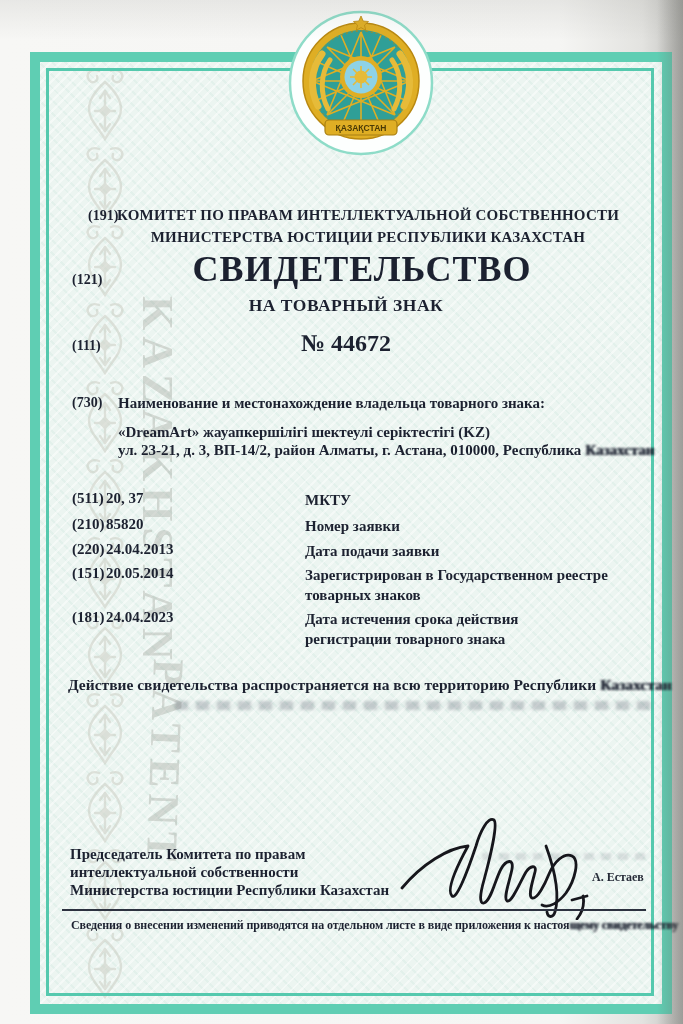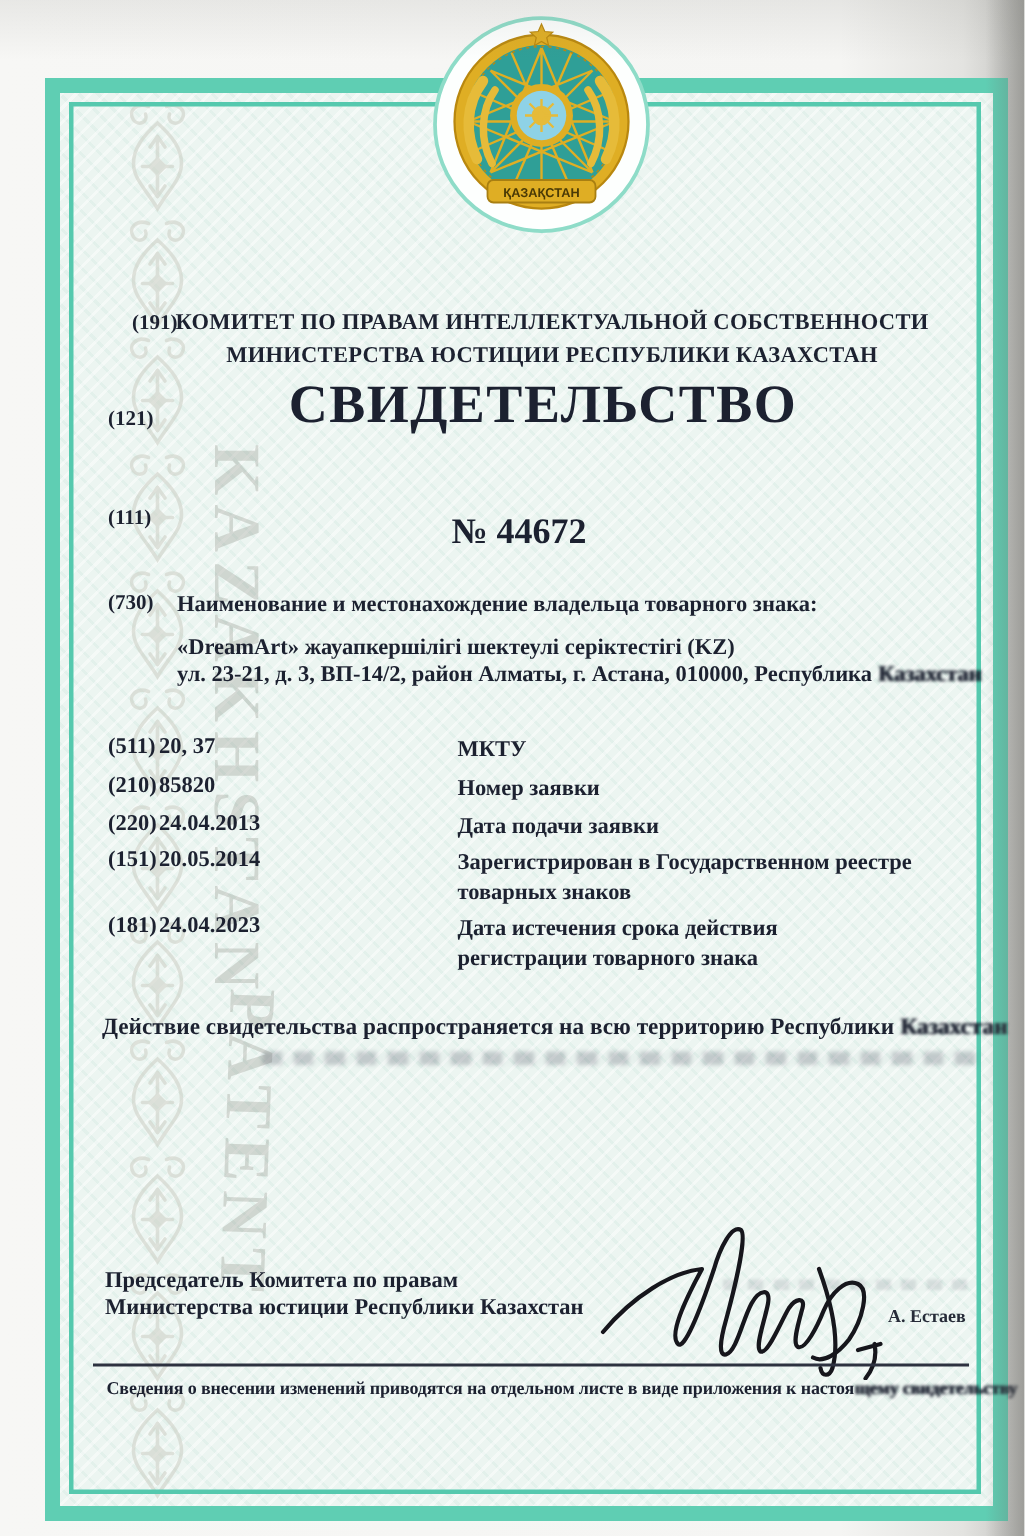--- a/index.html
+++ b/index.html
@@ -27,21 +27,21 @@
   .wm1{left:183px;top:296px;font-size:44px;letter-spacing:6px;transform:rotate(90deg);}
   .wm2{left:194px;top:660px;font-size:44px;letter-spacing:6px;transform:rotate(92deg);}
   
   .emblem{position:absolute;left:288px;top:10px;width:146px;height:146px;}
   
   .code{position:absolute;font-weight:700;font-size:14px;}
   .center-block{position:absolute;left:49px;width:594px;text-align:center;font-weight:700;}
   .hdr{top:204px;font-size:15px;line-height:22px;letter-spacing:.2px;padding-left:22px;}
   .title{top:248px;font-size:36px;letter-spacing:1px;margin-left:16px;}
   .subtitle{top:295px;font-size:17.5px;letter-spacing:.5px;}
-  .number{top:330px;font-size:24px;margin-top:12px;}
+  .number{top:330px;font-size:24px;}
   .owner-label{position:absolute;left:118px;top:395px;font-weight:700;font-size:15px;}
   .owner-name{position:absolute;left:118px;top:424px;font-weight:700;font-size:15px;}
   .owner-address{position:absolute;left:118px;top:442px;font-weight:700;font-size:15px;white-space:nowrap;}
   .field-row{position:absolute;left:72px;font-weight:700;font-size:15px;}
   .field-code{position:absolute;left:0;}
   .field-value{position:absolute;left:34px;white-space:nowrap;}
   .field-label{position:absolute;left:233px;width:360px;white-space:pre-line;line-height:20px;}
   .territory{position:absolute;left:68px;top:676px;width:600px;font-weight:700;font-size:15.5px;white-space:nowrap;}
   .smudge{filter:blur(1.1px);text-shadow:1px 0 0 rgba(20,25,40,.7);}
   .ghost{position:absolute;left:175px;top:701px;width:482px;height:9px;opacity:.30;filter:blur(1.4px);
@@ -131,20 +131,21 @@
   </svg>
 
   <div class="code" style="left:88px;top:208px;">(191)</div>
   <div class="center-block hdr">
     <div>КОМИТЕТ ПО ПРАВАМ ИНТЕЛЛЕКТУАЛЬНОЙ СОБСТВЕННОСТИ</div>
     <div>МИНИСТЕРСТВА ЮСТИЦИИ РЕСПУБЛИКИ КАЗАХСТАН</div>
   </div>
 
   <div class="code" style="left:72px;top:272px;">(121)</div>
   <div class="center-block title">СВИДЕТЕЛЬСТВО</div>
+  <div class="center-block subtitle">НА ТОВАРНЫЙ ЗНАК</div>
 
   <div class="code" style="left:72px;top:338px;">(111)</div>
   <div class="center-block number">№ 44672</div>
 
   <div class="code" style="left:72px;top:395px;">(730)</div>
   <div class="owner-label">Наименование и местонахождение владельца товарного знака:</div>
   <div class="owner-name">«DreamArt» жауапкершілігі шектеулі серіктестігі (KZ)</div>
   <div class="owner-address"><span>ул. 23-21, д. 3, ВП-14/2, район Алматы, г. Астана, 010000, Республика </span><span class="smudge">Казахстан</span></div>
 
   <div class="field-row" style="top:490px;">
@@ -174,20 +175,21 @@
     <span class="field-label">Дата истечения срока действия
 регистрации товарного знака</span>
   </div>
 
   <div class="territory"><span>Действие свидетельства распространяется на всю территорию Республики </span><span class="smudge">Казахстан</span></div>
   <div class="ghost"></div>
   <div class="ghost2"></div>
 
   <div class="signer">
     <div>Председатель Комитета по правам</div>
+    <div>интеллектуальной собственности</div>
     <div>Министерства юстиции Республики Казахстан</div>
   </div>
 
   <svg class="sig-svg" width="214" height="108" viewBox="0 0 214 108">
     <g fill="none" stroke="#16161c" stroke-width="2.8" stroke-linecap="round" stroke-linejoin="round">
       <path d="M6,76 C26,52 52,36 72,34 C60,56 50,78 56,84 C60,88 70,64 80,34 C84,20 92,4 98,8 C102,12 94,46 88,68 C84,82 83,92 88,91 C95,89 99,68 105,57 C110,48 118,46 116,57 C114,68 107,86 111,89 C116,91 124,70 130,60 C134,54 141,52 139,60 C136,71 132,84 136,86 C141,88 149,72 153,62 C158,50 168,40 176,44 C184,48 179,68 170,81 C163,90 153,97 146,93"></path>
       <path d="M150,34 C158,56 164,82 159,100 C157,106 152,106 151,100"></path>
       <path d="M176,88 L191,84 M187,84 C189,94 185,102 181,107"></path>
     </g>
   </svg>

